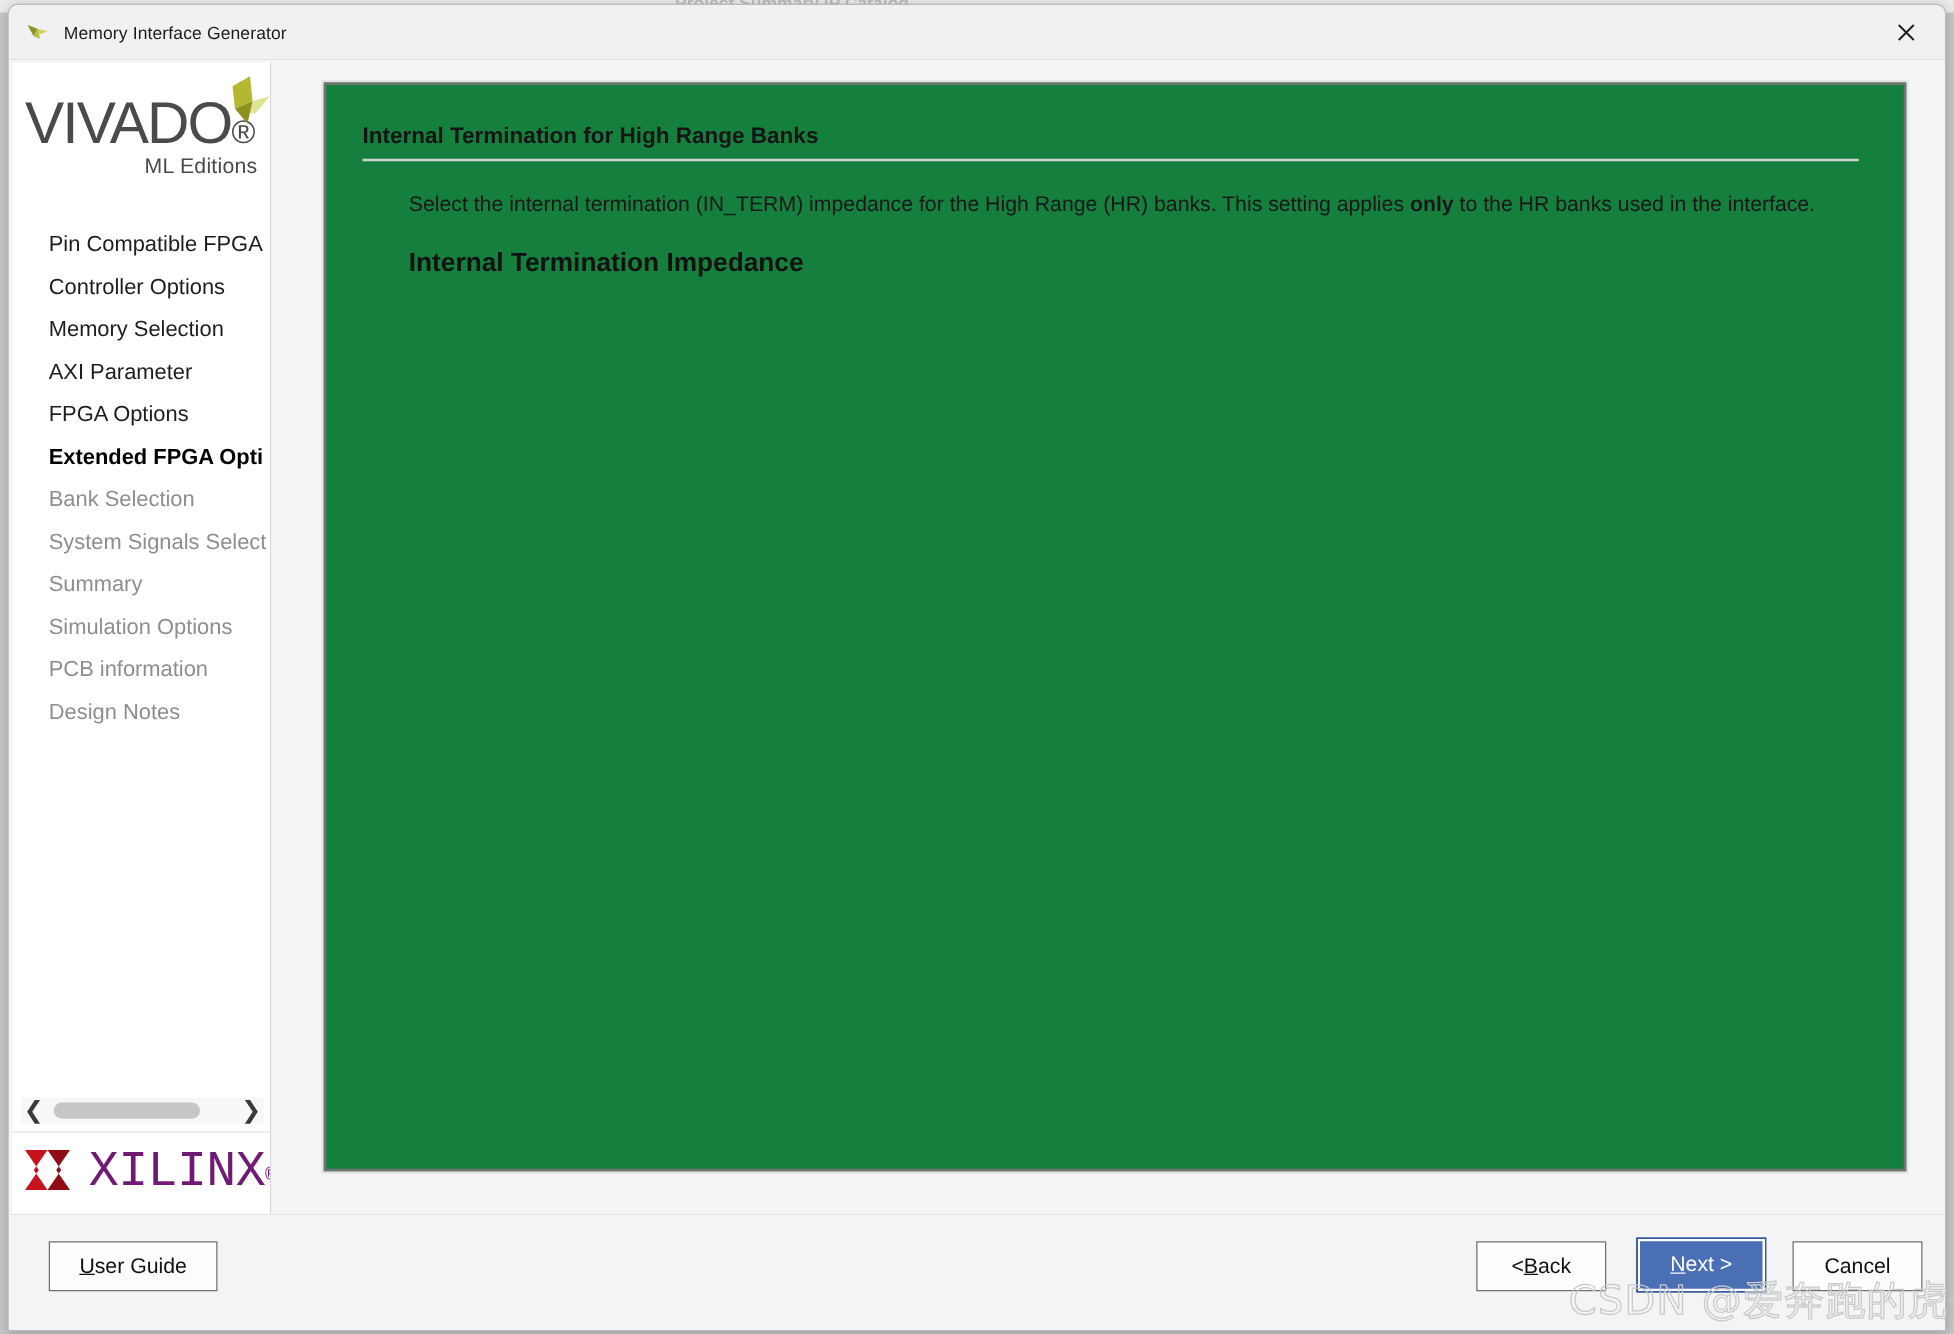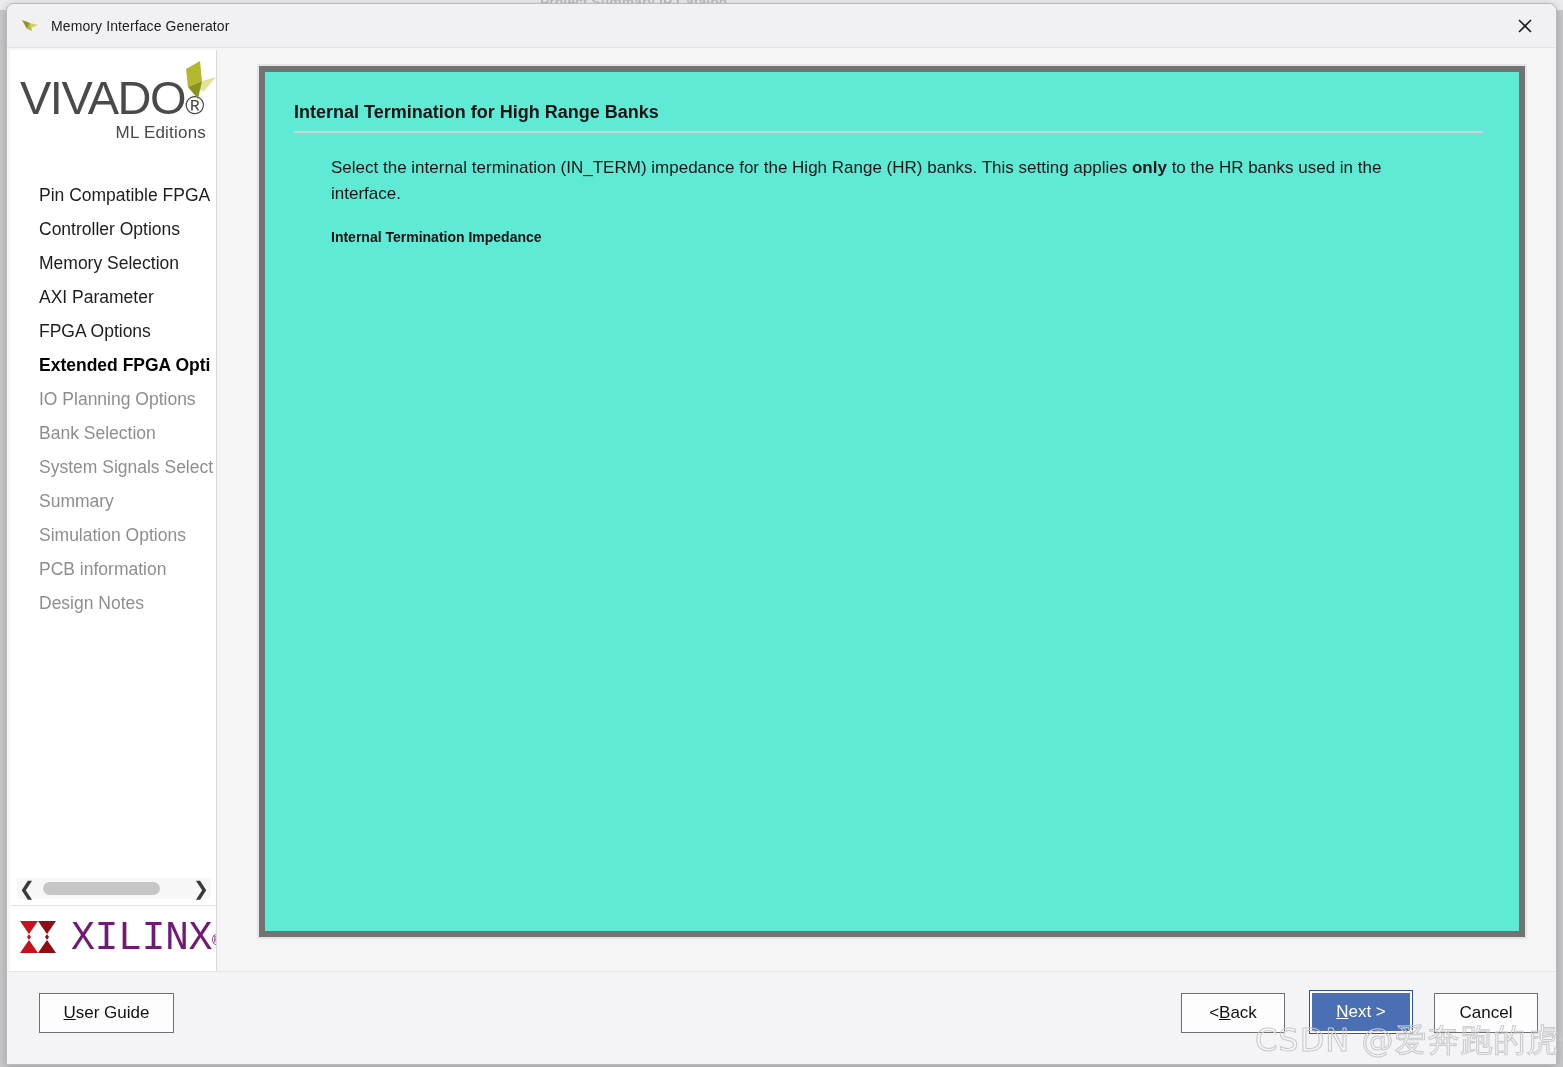--- a/index.html
+++ b/index.html
@@ -152,22 +152,22 @@
 
   
   #content-outer {
     position: absolute; left: 250px; top: 16px;
     width: 1270px; height: 875px;
     background: #f5f5f6;
     border: 2px solid #e5e5e7;
   }
   #content-inner {
     position: absolute; left: 0; top: 0; right: 0; bottom: 0;
-    background: #5eead4;
-    border: 6px solid #737373;
+    background: #15803d;
+    border: 2px solid #737373;
     padding: 30px 28px 0 28px;
   }
   #section-title {
     font-size: 18px;
     font-weight: bold;
     color: #141416;
     padding-left: 1px;
     padding-bottom: 8px;
   }
   #title-rule {
@@ -182,21 +182,21 @@
     color: #17171a;
   }
   #desc b { font-weight: bold; }
 
   #field-row {
     margin-top: 22px;
     margin-left: 38px;
     display: flex; align-items: center;
   }
   #field-label {
-    font-size: 14px; font-weight: bold; color: #111113;
+    font-size: 21px; font-weight: bold; color: #111113;
     flex: 0 0 auto;
   }
   #field-spacer { flex: 1 1 auto; }
   #impedance-select {
     position: relative;
     width: 348px; height: 39px;
     background: #fff;
     border: 1px solid #dcdcde;
     box-shadow: 0 0 0 1px #f0f0f1;
     display: flex; align-items: center;
@@ -296,21 +296,20 @@
         </div>
       </div>
 
       <div id="nav-list">
         <div class="nav-item">Pin Compatible FPGA</div>
         <div class="nav-item">Controller Options</div>
         <div class="nav-item">Memory Selection</div>
         <div class="nav-item">AXI Parameter</div>
         <div class="nav-item">FPGA Options</div>
         <div class="nav-item current">Extended FPGA Opti</div>
-        <div class="nav-item disabled">IO Planning Options</div>
         <div class="nav-item disabled">Bank Selection</div>
         <div class="nav-item disabled">System Signals Select</div>
         <div class="nav-item disabled">Summary</div>
         <div class="nav-item disabled">Simulation Options</div>
         <div class="nav-item disabled">PCB information</div>
         <div class="nav-item disabled">Design Notes</div>
       </div>
 
       <div id="side-scroll">
         <div class="arrow">❮</div>

